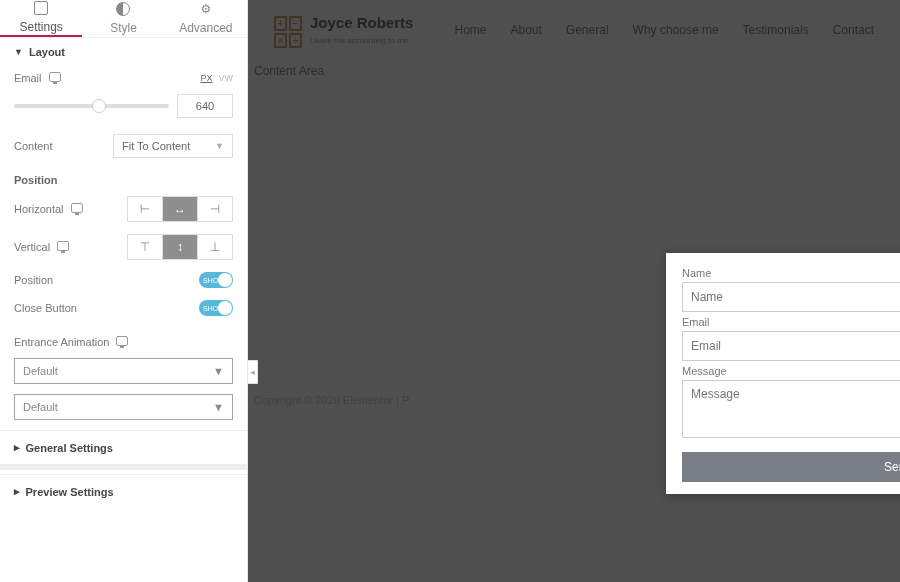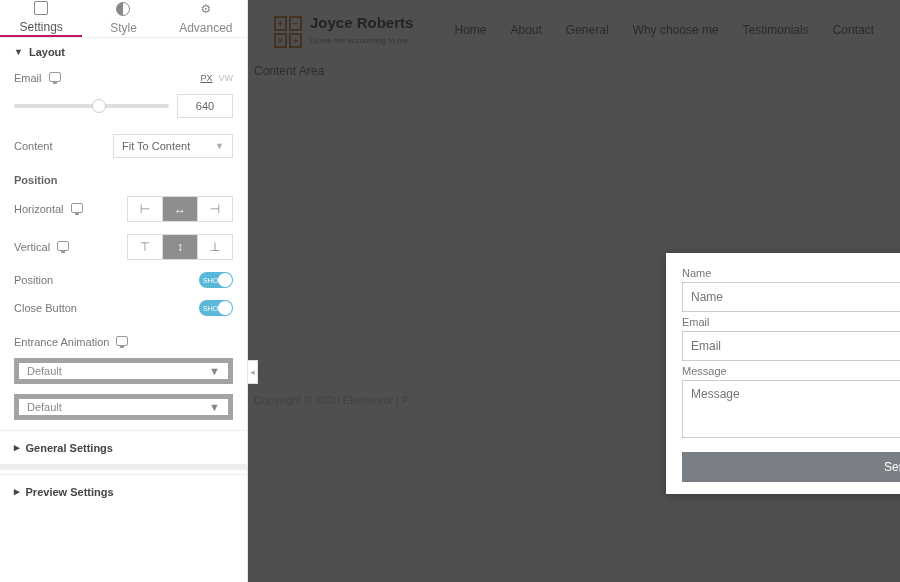--- a/index.html
+++ b/index.html
@@ -45,21 +45,21 @@
   .subhead { padding:10px 14px 4px; font-size:11px; font-weight:700; color:#666;}
 
   .align-group { display:flex; }
   .align-btn { width:36px;height:26px;border:1px solid #ddd;display:flex;align-items:center;justify-content:center;font-size:12px;color:#888;background:#fff;cursor:pointer;}
   .align-btn.active{ background:#8e8e8e;color:#fff;}
   .align-btn + .align-btn{ margin-left:-1px;}
 
   .toggle { width:34px;height:16px;border-radius:10px;background:#57b8d9;position:relative;display:flex;align-items:center;justify-content:flex-start;padding:0 4px;font-size:7px;color:#fff;}
   .toggle .knob{position:absolute;right:1px;top:1px;width:14px;height:14px;background:#fff;border-radius:50%;}
 
-  .full-select{ margin:4px 14px 10px; height:26px;border:5px solid #a3a3a3;font-size:11px;color:#888;display:flex;align-items:center;justify-content:space-between;padding:0 8px;cursor:pointer;}
+  .full-select{ margin:4px 14px 10px; height:26px;border:1px solid #a3a3a3;font-size:11px;color:#888;display:flex;align-items:center;justify-content:space-between;padding:0 8px;cursor:pointer;}
 
   .collapsible { padding:10px 14px;font-size:11px;font-weight:700;color:#444;border-top:1px solid #eee;display:flex;align-items:center;gap:6px;cursor:pointer; background:#fff; margin-top:4px;}
 
   .side-handle{ position:absolute; left:248px; top:360px; width:10px;height:24px;background:#fff;border:1px solid #ddd;border-left:none;display:flex;align-items:center;justify-content:center;font-size:9px;color:#aaa;z-index:11;cursor:pointer;}
 
   
   .canvas{ position:absolute; left:248px; top:0; right:0; height:582px; background:#fff;}
   .dim{ position:absolute; inset:0; background:rgba(30,30,30,0.78); }
 
   .site-header{ position:absolute; top:0; left:0; right:0; height:60px; display:flex;align-items:center; padding:0 26px; gap:20px; color:#444;}

